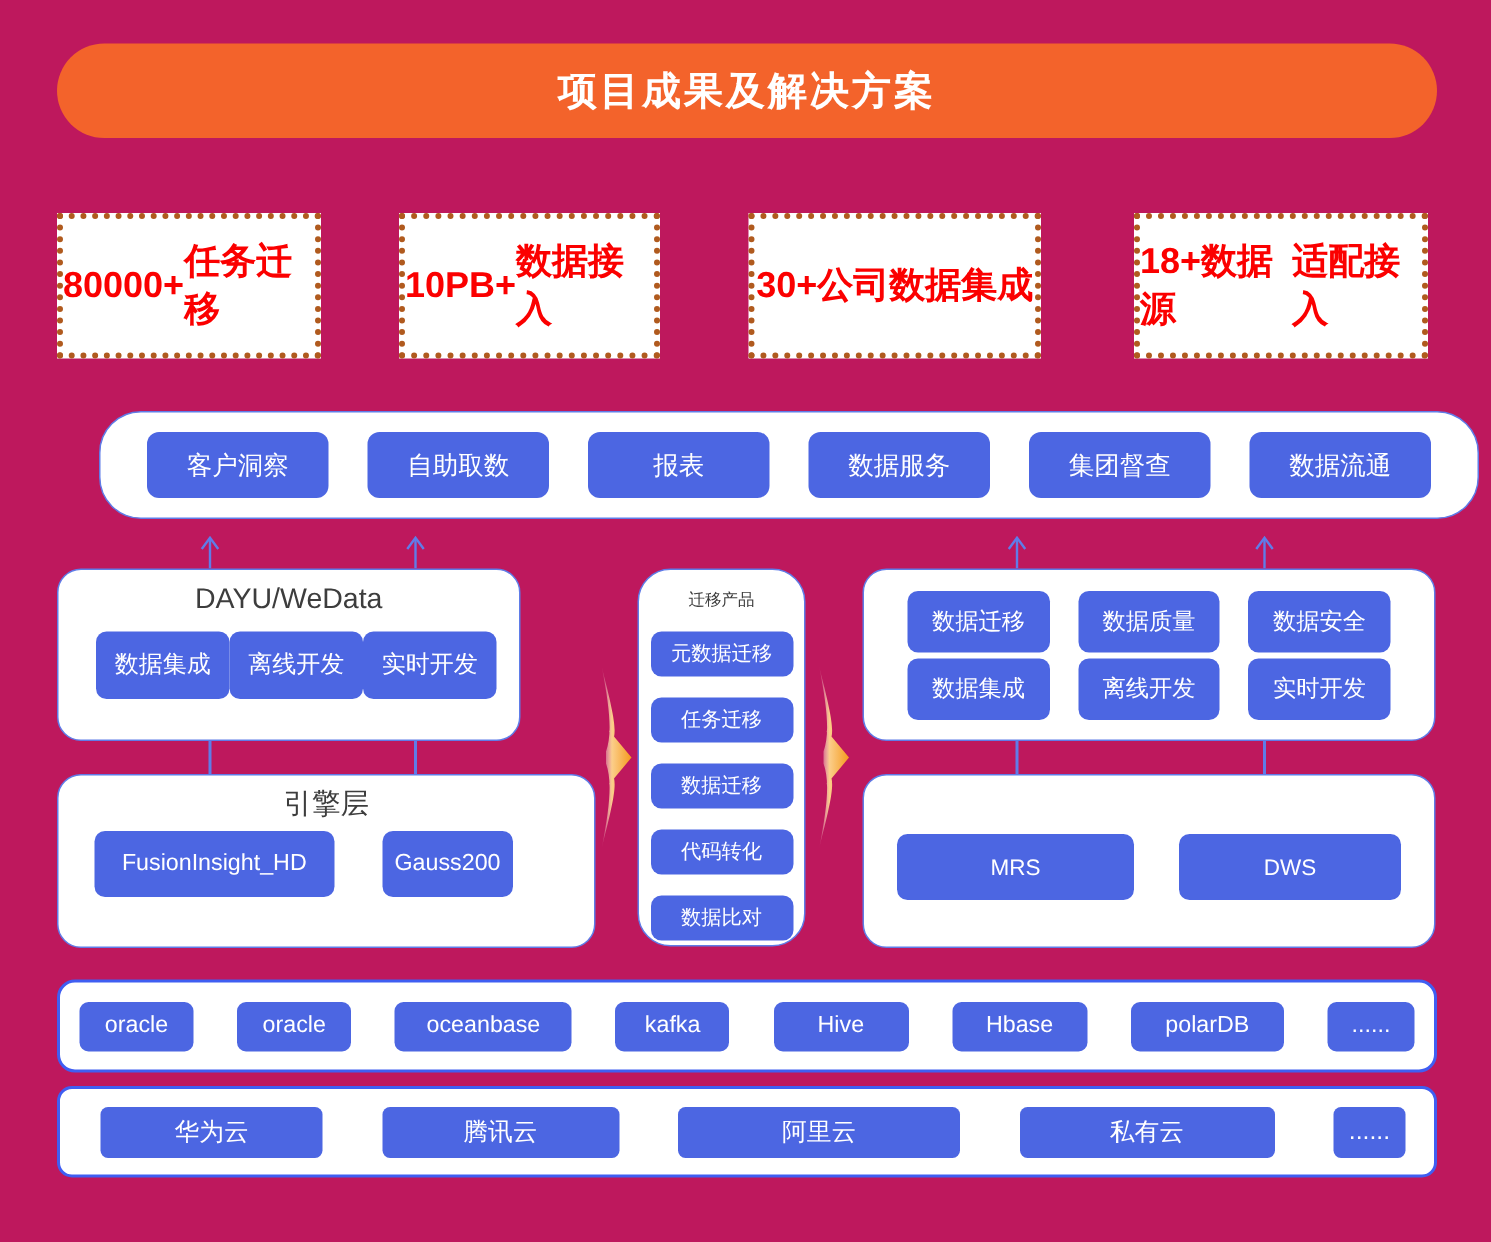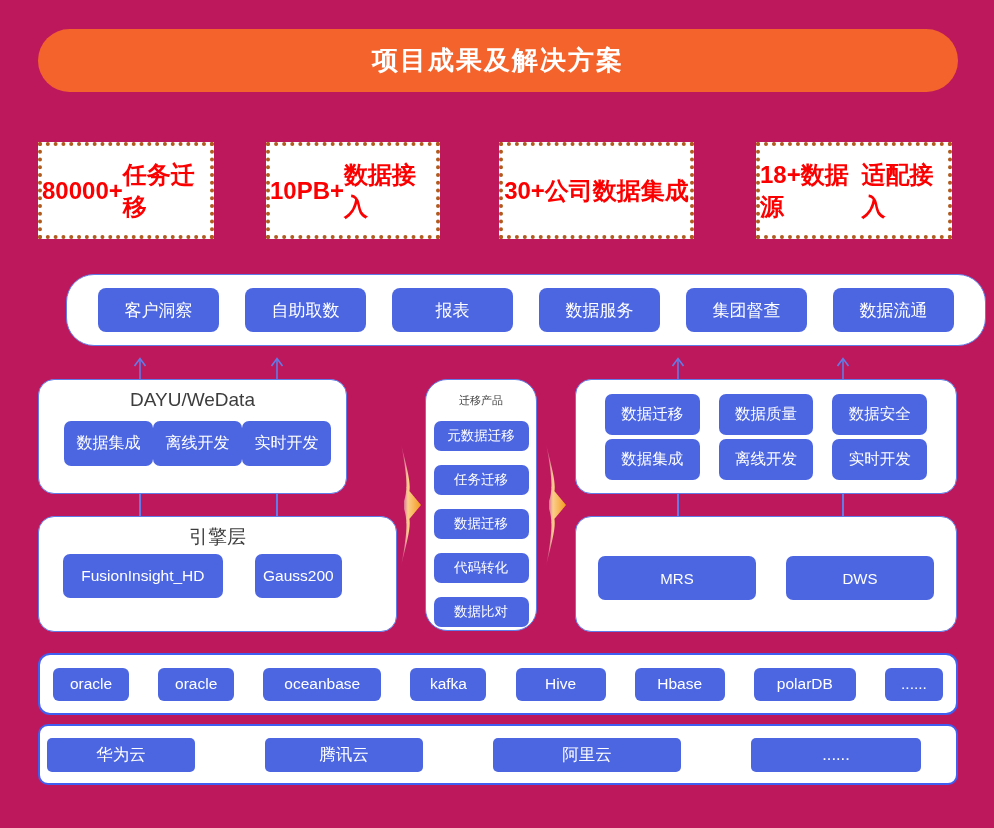--- a/index.html
+++ b/index.html
@@ -73,21 +73,21 @@
   .datasources .chip:nth-child(1){min-width:76px;}
   .datasources .chip:nth-child(2){min-width:76px;}
   .datasources .chip:nth-child(3){min-width:118px;}
   .datasources .chip:nth-child(4){min-width:76px;}
   .datasources .chip:nth-child(5){min-width:90px;}
   .datasources .chip:nth-child(6){min-width:90px;}
   .datasources .chip:nth-child(7){min-width:102px;}
   .datasources .chip:nth-child(8){min-width:58px;}
   
   .clouds{left:38px;top:724px;width:920px;height:61px;border-radius:10px;border-width:2px;border-color:var(--line-blue-strong,#3F5EF2);}
-  .clouds .chips{height:100%;align-items:center;justify-content:space-between;padding:0 35px 0 7px;}
+  .clouds .chips{height:100%;align-items:center;justify-content:space-between;padding:0 19px 0 7px;margin-left:20px;}
   .clouds .chip{height:34px;font-size:16.5px;border-radius:5px;}
   .clouds .chip:nth-child(1){min-width:148px;}
   .clouds .chip:nth-child(2){min-width:158px;}
   .clouds .chip:nth-child(3){min-width:188px;}
   .clouds .chip:nth-child(4){min-width:170px;}
   .clouds .chip:nth-child(5){min-width:48px;}
   
   .up-arrow{position:absolute;top:357px;}
   .conn{position:absolute;top:494px;height:23px;width:2px;background:var(--line-blue,#5F7CE8);}
   .flash-arrow{position:absolute;top:443px;}
@@ -222,17 +222,18 @@
         <div class="chip">polarDB</div>
         <div class="chip">......</div>
       </div>
   </div>
 
   <div class="panel clouds">
     <div class="chips">
         <div class="chip">华为云</div>
         <div class="chip">腾讯云</div>
         <div class="chip">阿里云</div>
+        <div class="chip">私有云</div>
         <div class="chip">......</div>
       </div>
   </div>
 
 </div>
 
 </body></html>

